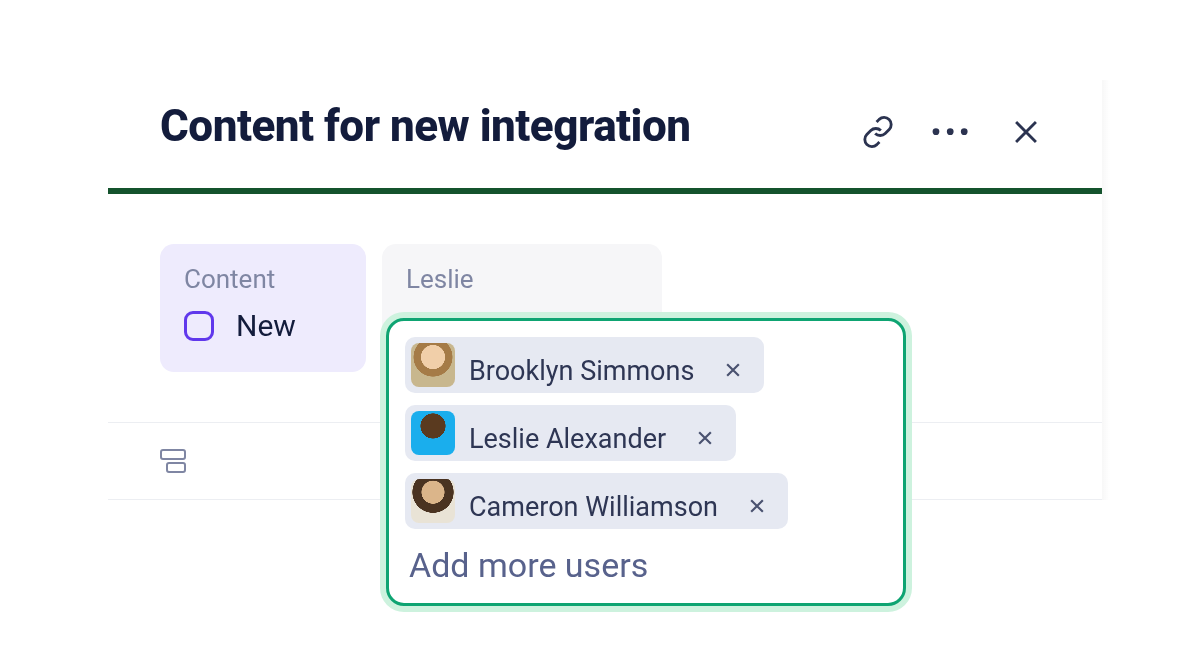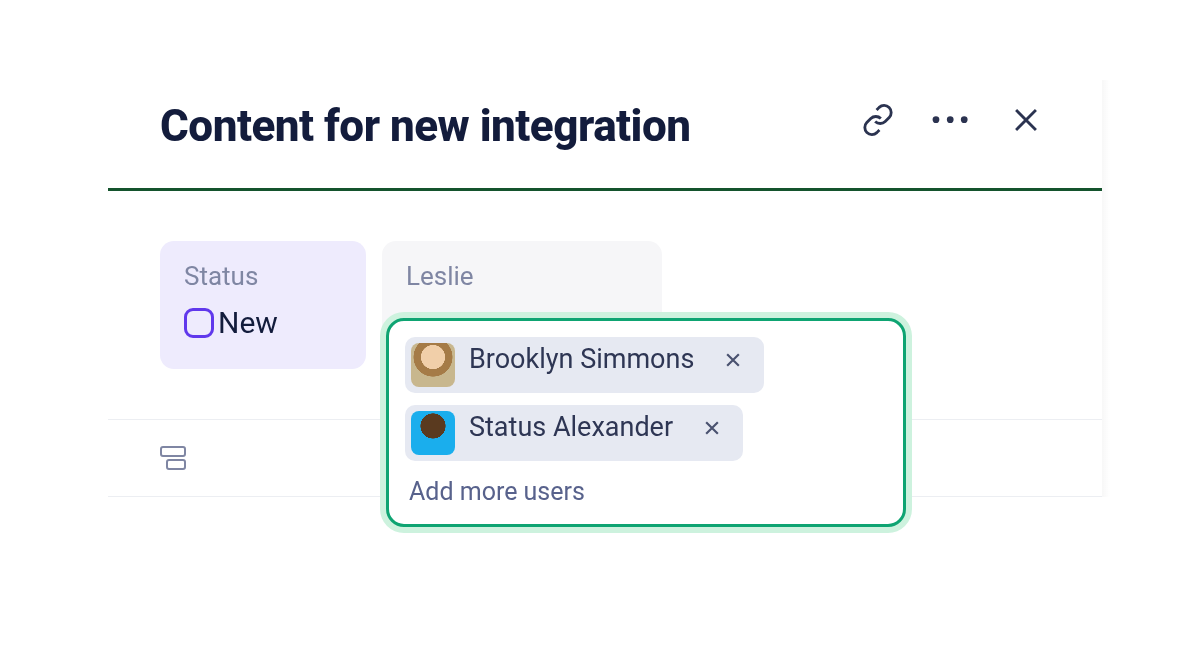--- a/index.html
+++ b/index.html
@@ -8,23 +8,23 @@
   .panel {
     position: absolute;
     left: 108px;
     top: 80px;
     width: 994px;
     background: #fff;
   }
   
   .header {
     display: flex;
-    align-items: flex-start;
+    align-items: flex-end;
     padding: 20px 48px 36px 52px;
-    border-bottom: 3px solid #14532d;
+    border-bottom: 6px solid #14532d;
   }
   .title {
     flex: 1;
     font-size: 44px;
     font-weight: 800;
     color: #131c3c;
     letter-spacing: -0.5px;
   }
   .header-actions { display: flex; align-items: center; gap: 34px; margin-right: 8px; }
   .hact { width: 40px; height: 40px; display:flex; align-items:center; justify-content:center; cursor:pointer; color:#2b3350; }
@@ -42,21 +42,21 @@
     padding: 20px 24px 24px 24px;
   }
   .field-label {
     font-size: 26px;
     color: #7f86a3;
     font-weight: 400;
     margin-bottom: 14px;
   }
   
   .field-status { width: 206px; background: #eeebfd; }
-  .status-row { display:flex; align-items:center; gap: 4px; }
+  .status-row { display:flex; align-items:center; gap: 22px; }
   .status-check {
     width: 30px; height: 30px; border: 3px solid #6038ec; border-radius: 9px;
   }
   .status-val { font-size: 30px; color: #131c3c; font-weight: 400;}
   
   .field-assignee { width: 366px; height: 128px; }
   .field-dates { width: 280px; height: 128px; }
 
   .subarea {
     border-top: 1px solid #eceef2;
@@ -74,37 +74,37 @@
     top: 318px;
     width: 520px;
     background: #fff;
     border: 3px solid #0ea472;
     border-radius: 18px;
     box-shadow: 0 0 0 6px #cdf2de;
     padding: 16px 16px 16px 16px;
   }
   .chip {
     display: flex;
-    align-items: flex-start;
+    align-items: flex-end;
     gap: 14px;
     background: #e6e9f2;
     border-radius: 10px;
     padding: 6px 14px 6px 6px;
     margin-bottom: 12px;
     width: fit-content;
   }
   .chip:last-of-type { margin-bottom: 14px; }
   .av {
     width: 44px; height: 44px; border-radius: 8px; display:inline-block;
     background: #ccc;
   }
   .chip-name { font-size: 27px; color: #2e3654; font-weight: 400; }
   .chip-x { width: 34px; height:34px; display:flex; align-items:center; justify-content:center; cursor:pointer; margin-left: 8px;}
   .chip-x svg { width: 20px; height:20px; stroke:#4a5270; stroke-width:2.6; }
-  .addmore { font-size: 25px; color:#58628c; padding: 4px 4px 2px 4px; cursor:pointer; }
+  .addmore { font-size: 34px; color:#58628c; padding: 4px 4px 2px 4px; cursor:pointer; }
 
   
   .av1 { background: radial-gradient(circle at 50% 32%, #f1cfa9 32%, #a57b47 33% 52%, #c8b78e 53%); }
   .av2 { background: radial-gradient(circle at 50% 34%, #5a3a1f 34%, #1aaeed 35%); }
   .av3 { background: radial-gradient(circle at 50% 30%, #dbb58a 30%, #4a3321 31% 54%, #e9e3d6 55%); }
 
   
   .panel::after {
     content:""; position:absolute; top:0; right:-8px; width:8px; height:100%;
     background: linear-gradient(to right, rgba(0,0,0,0.03), transparent);
@@ -129,21 +129,21 @@
       <div class="hact">
         <svg viewBox="0 0 24 24">
             <path d="M5 5l14 14M19 5L5 19"></path>
           </svg>
       </div>
     </div>
   </div>
 
   <div class="fields">
     <div class="field field-status">
-      <div class="field-label">Status</div>
+      <div class="field-label">Content</div>
       <div class="status-row">
         <span class="status-check"></span>
         <span class="status-val">New</span>
       </div>
     </div>
     <div class="field field-dates">
       <div class="field-label">Leslie</div>
     </div>
   </div>
 
@@ -160,21 +160,30 @@
     <span class="av av1"></span>
     <span class="chip-name">Brooklyn Simmons</span>
     <span class="chip-x">
       <svg viewBox="0 0 24 24">
           <path d="M5 5l14 14M19 5L5 19" fill="none"></path>
         </svg>
     </span>
   </div>
   <div class="chip">
     <span class="av av2"></span>
-    <span class="chip-name">Status Alexander</span>
+    <span class="chip-name">Leslie Alexander</span>
+    <span class="chip-x">
+      <svg viewBox="0 0 24 24">
+          <path d="M5 5l14 14M19 5L5 19" fill="none"></path>
+        </svg>
+    </span>
+  </div>
+  <div class="chip">
+    <span class="av av3"></span>
+    <span class="chip-name">Cameron Williamson</span>
     <span class="chip-x">
       <svg viewBox="0 0 24 24">
           <path d="M5 5l14 14M19 5L5 19" fill="none"></path>
         </svg>
     </span>
   </div>
   <div class="addmore">Add more users</div>
 </div>
 
 </body></html>

